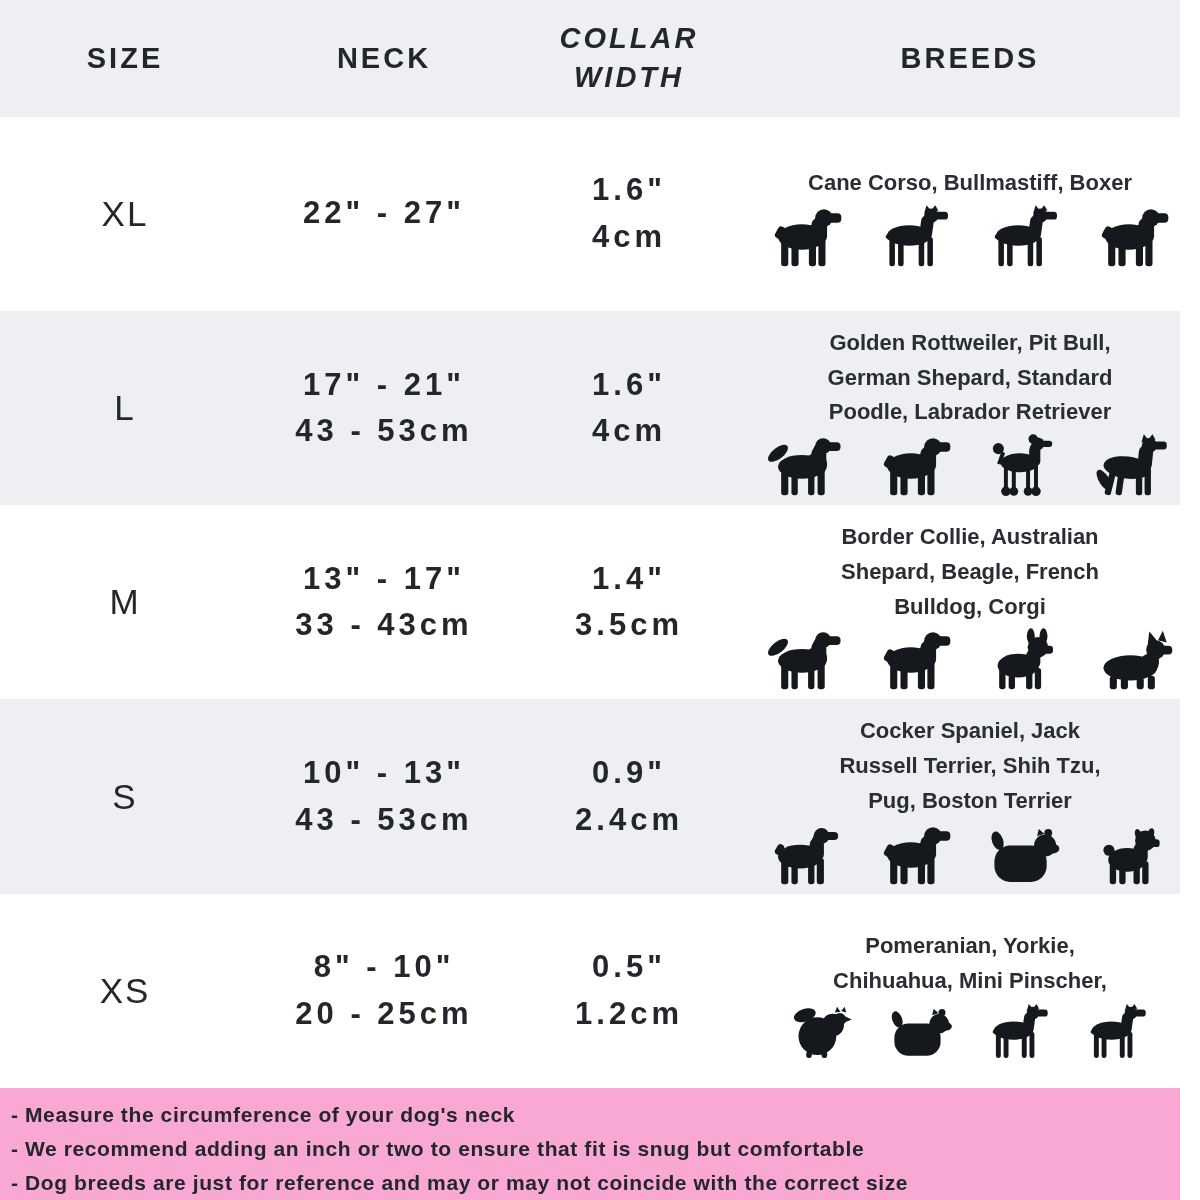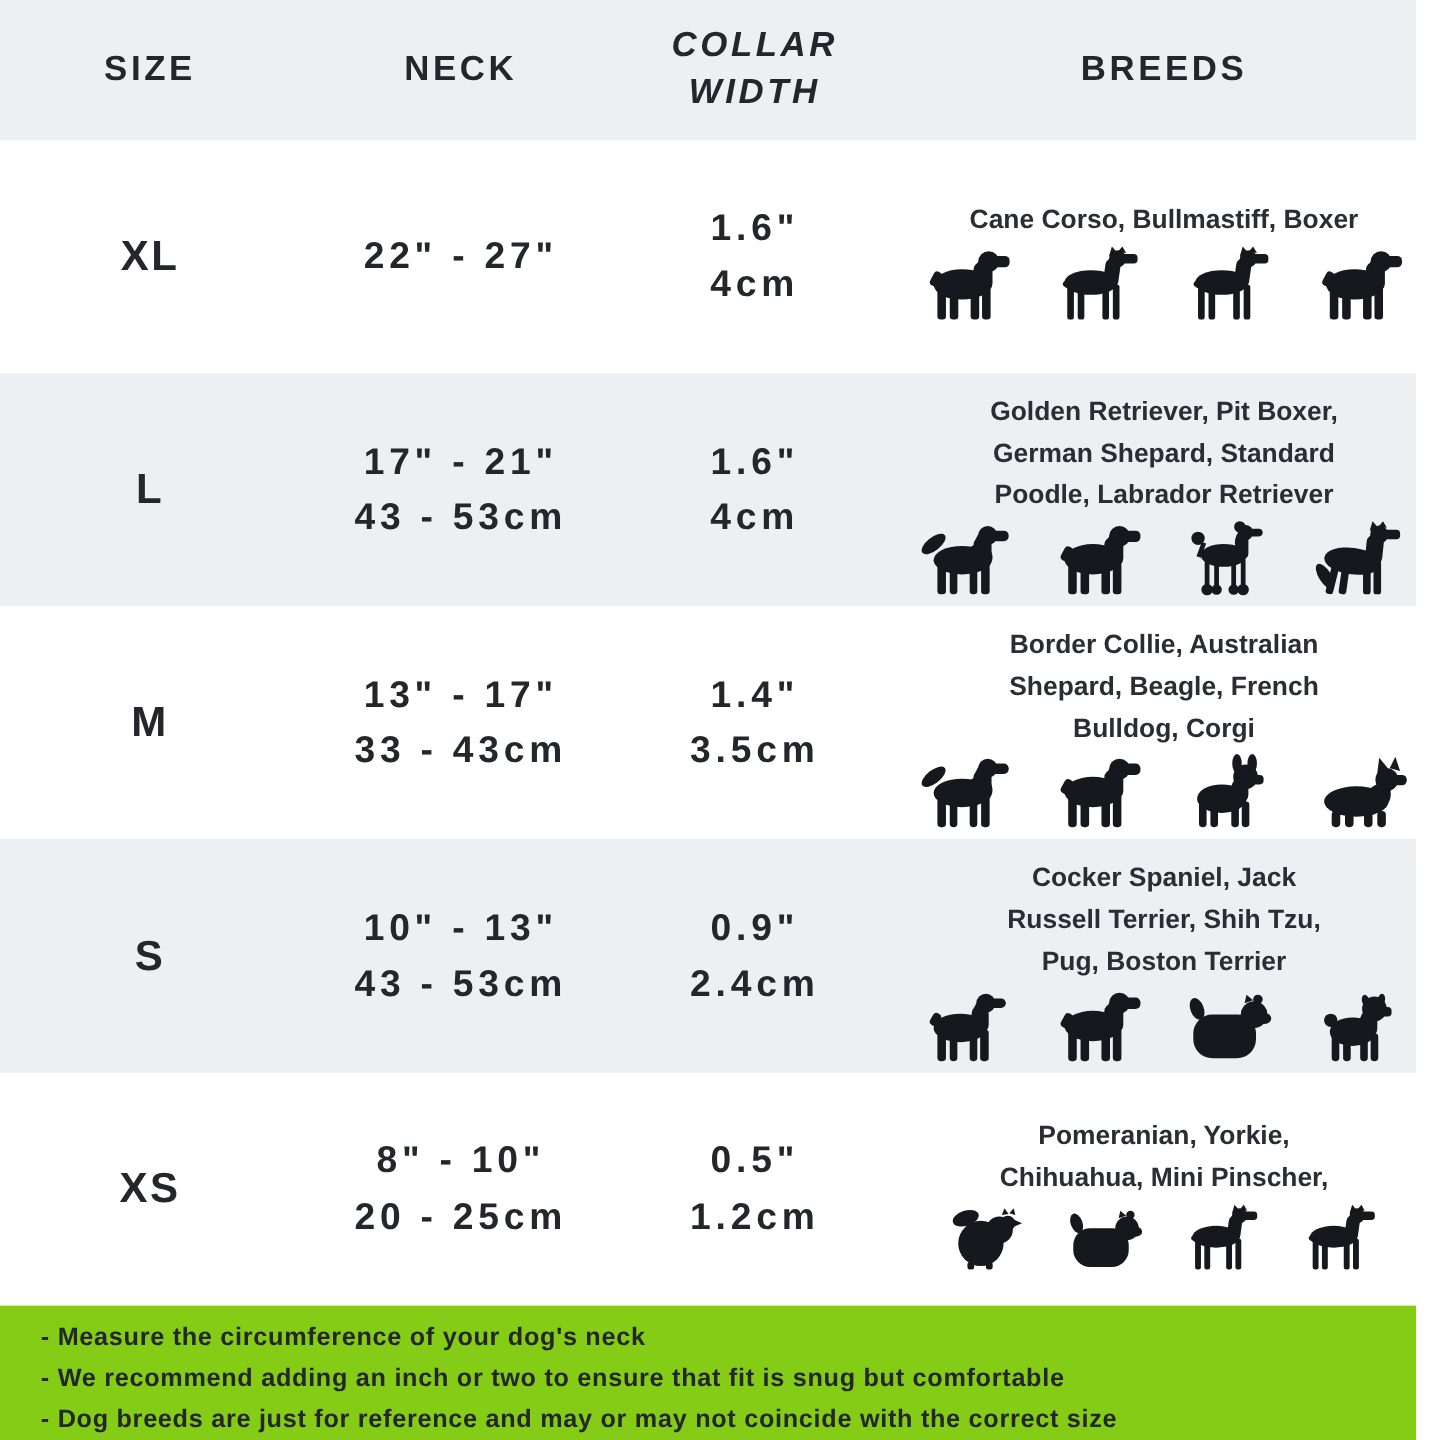--- a/index.html
+++ b/index.html
@@ -12,28 +12,28 @@
   .grid{display:grid;grid-template-columns:250px 268px 222px 460px;}
   .header{height:117px;background:#edeff2;}
   .header .hcell{
     display:flex;align-items:center;justify-content:center;text-align:center;
     font-weight:700;font-size:29px;letter-spacing:3px;line-height:1.35;color:#23262b;
   }
   .header .hcell.narrow{padding:0 28px;font-style:italic;}
   .row{height:195px;}
   .row.stripe{background:#edeff2;}
   .cell{display:flex;flex-direction:column;align-items:center;justify-content:center;text-align:center;}
-  .size-label{font-size:35px;font-weight:700;letter-spacing:2px;color:#23262b;}
+  .size-label{font-size:35px;font-weight:400;letter-spacing:2px;color:#23262b;}
   .meas{font-size:31px;font-weight:700;letter-spacing:4px;line-height:1.5;color:#23262b;white-space:nowrap;}
   .breeds-cell{padding-top:8px;}
   .breed-text{font-size:22px;font-weight:700;line-height:1.58;color:#2a2d33;}
   .dogs{display:flex;align-items:flex-end;justify-content:center;gap:14px;margin-top:4px;}
   .dog{height:64px;width:95px;fill:#15181c;}
   .dog.sm{height:58px;width:84px;}
-  .footer{flex:1;background:#84cc16;padding:10px 0 0 34px;}
+  .footer{flex:1;background:#f9a8d4;padding:10px 0 0 11px;}
   .note{font-size:21px;font-weight:700;letter-spacing:0.6px;line-height:34px;color:#23262b;white-space:nowrap;}
   .defs{position:absolute;width:0;height:0;overflow:hidden;}
 </style>
 </head>
 <body>
 
 <svg class="defs" aria-hidden="true">
   <defs>
     <symbol id="d-stocky" viewBox="0 0 120 80">
       <ellipse cx="54" cy="40" rx="30" ry="16"></ellipse>
@@ -221,21 +221,21 @@
       </div>
     <div class="cell">
       <div class="meas">17" - 21"</div>
       <div class="meas">43 - 53cm</div>
     </div>
     <div class="cell">
       <div class="meas">1.6"</div>
       <div class="meas">4cm</div>
     </div>
     <div class="cell breeds-cell">
-      <div class="breed-text">Golden Retriever, Pit Boxer,</div>
+      <div class="breed-text">Golden Rottweiler, Pit Bull,</div>
       <div class="breed-text">German Shepard, Standard</div>
       <div class="breed-text">Poodle, Labrador Retriever</div>
       <div class="dogs">
         <svg class="dog">
             <use href="#d-fluffy"></use>
           </svg>
         <svg class="dog">
             <use href="#d-stocky"></use>
           </svg>
         <svg class="dog">

